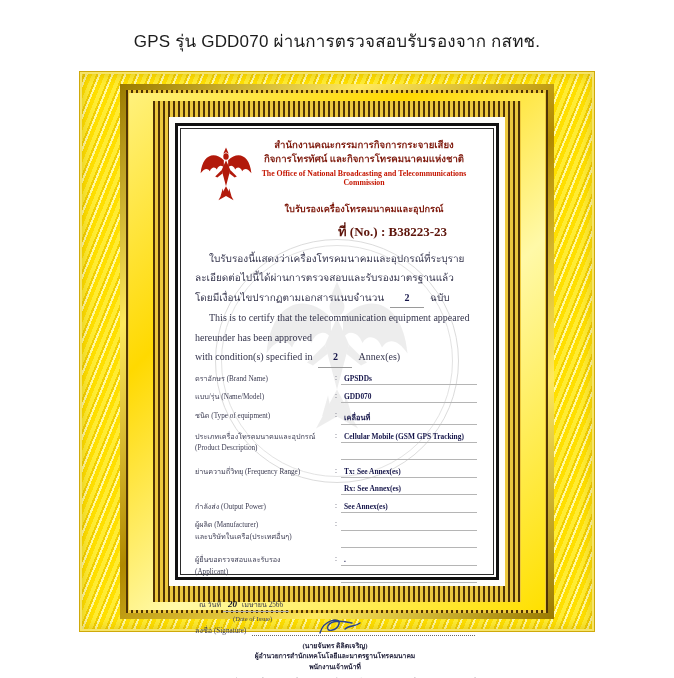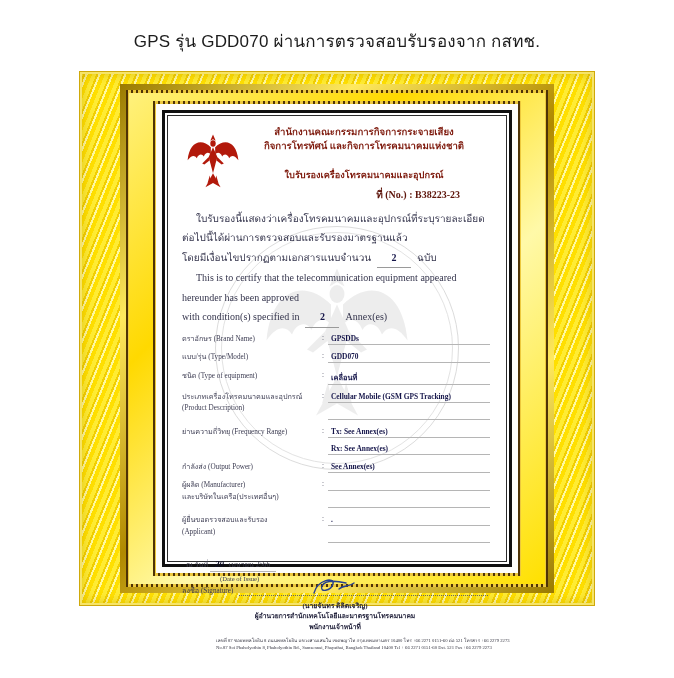--- a/index.html
+++ b/index.html
@@ -17,21 +17,21 @@
   .frame { width:516px; margin:0 auto; }
   .f1 {
     padding:12px 40px;
     background:repeating-linear-gradient(112deg,#ffec33 0 4px,#f2cf00 4px 6px,#fff9a0 6px 8px,#ffdf00 8px 12px);
     border:1px solid #cfa90a;
     box-shadow:inset 0 0 0 2px #f6e468, inset 0 0 14px rgba(160,120,0,.45);
   }
   .f2 { padding:6px; background:linear-gradient(135deg,#9a7a00,#ffe95e 25%,#b08900 50%,#ffe95e 75%,#9a7a00); }
   .f3 { padding:3px; background:repeating-linear-gradient(90deg,#4e3305 0 2px,#ecc83d 2px 5px); }
   .f4 { padding:8px 24px; background:linear-gradient(135deg,#fff17c,#ffd900 30%,#fff9a8 60%,#ffe000); }
-  .f5 { padding:3px; background:repeating-linear-gradient(90deg,#4e3305 0 2px,#ecc83d 2px 5px); }
+  .f5 { padding:16px; background:repeating-linear-gradient(90deg,#4e3305 0 2px,#ecc83d 2px 5px); }
   .f6 { padding:6px; background:#fdfdfa; }
   .f7 { border:3px solid #101010; padding:2px; background:#ffffff; }
   .f8 { border:1px solid #2b2b2b; background:#ffffff; }
   
   .cert {
     position:relative; height:445px; padding:9px 14px 7px;
     display:flex; flex-direction:column;
     font-family:"Liberation Serif","DejaVu Serif",serif;
     color:#3a3a4a;
   }
@@ -44,21 +44,21 @@
   .wm .ring2 { position:absolute; inset:6px; border:1px solid #e3e3e3; border-radius:50%; }
   .wm svg { position:absolute; left:50%; top:50%; transform:translate(-50%,-50%); opacity:.5; }
   
   .cert-header { display:flex; align-items:flex-start; }
   .garuda { width:54px; flex:0 0 54px; margin:6px 2px 0 4px; }
   .head-text { flex:1; text-align:center; padding-right:6px; }
   .org { font-weight:700; font-size:9.6px; line-height:1.45; color:#7e1a0d; }
   .org-en { font-weight:700; font-size:7.8px; margin-top:3px; color:#c41500; }
   .title-th { font-weight:700; font-size:9.2px; margin-top:14px; color:#7e1a0d; }
   .title-en { font-weight:700; font-size:8.2px; margin-top:2px; color:#7e1a0d; }
-  .doc-no { font-weight:700; font-size:10px; margin-top:5px; text-align:right; padding-right:26px; color:#5e150b; }
+  .doc-no { font-weight:700; font-size:13px; margin-top:5px; text-align:right; padding-right:26px; color:#5e150b; }
   
   .intro { margin-top:7px; font-size:10px; line-height:1.95; color:#34344c; }
   .intro .ind { text-indent:14px; }
   .annex {
     display:inline-block; min-width:34px; text-align:center; font-weight:700; color:#16164a;
     border-bottom:1px solid #9a9a9a; margin:0 6px;
   }
   
   .rows { margin-top:6px; }
   .row { display:flex; align-items:flex-start; margin-bottom:7px; font-size:7.2px; }
@@ -136,20 +136,21 @@
                 <path d="M42 44 L30 56 L34 58 L44 50 Z"></path>
                 <path d="M58 44 L70 56 L66 58 L56 50 Z"></path>
                 <path d="M50 74 L64 100 L50 92 L36 100 Z"></path>
                 <path d="M44 78 L40 92 L46 88 Z"></path>
                 <path d="M56 78 L60 92 L54 88 Z"></path>
               </g>
             </svg>
             <div class="head-text">
               <div class="org">สำนักงานคณะกรรมการกิจการกระจายเสียง</div>
               <div class="org">กิจการโทรทัศน์ และกิจการโทรคมนาคมแห่งชาติ</div>
+              <div class="org-en">The Office of National Broadcasting and Telecommunications Commission</div>
               <div class="title-th">ใบรับรองเครื่องโทรคมนาคมและอุปกรณ์</div>
               <div class="doc-no">ที่  (No.) :  B38223-23</div>
             </div>
           </div>
 
           <div class="intro">
             <div class="ind">ใบรับรองนี้แสดงว่าเครื่องโทรคมนาคมและอุปกรณ์ที่ระบุรายละเอียดต่อไปนี้ได้ผ่านการตรวจสอบและรับรองมาตรฐานแล้ว</div>
             <div>
               <span>โดยมีเงื่อนไขปรากฏตามเอกสารแนบจำนวน</span><span class="annex">2</span><span>ฉบับ</span>
             </div>
@@ -166,21 +167,21 @@
                             <span>ตราอักษร (Brand Name)</span>
                           </div>
               <div class="row-colon">:</div>
               <div class="row-vals">
                 <div class="val-line"><span class="val">GPSDDs</span></div>
               </div>
             </div>
 
             <div class="row">
               <div class="row-label">
-                            <span>แบบ/รุ่น (Type/Model)</span>
+                            <span>แบบ/รุ่น (Name/Model)</span>
                           </div>
               <div class="row-colon">:</div>
               <div class="row-vals">
                 <div class="val-line"><span class="val">GDD070</span></div>
               </div>
             </div>
 
             <div class="row">
               <div class="row-label">
                             <span>ชนิด (Type of equipment)</span>

